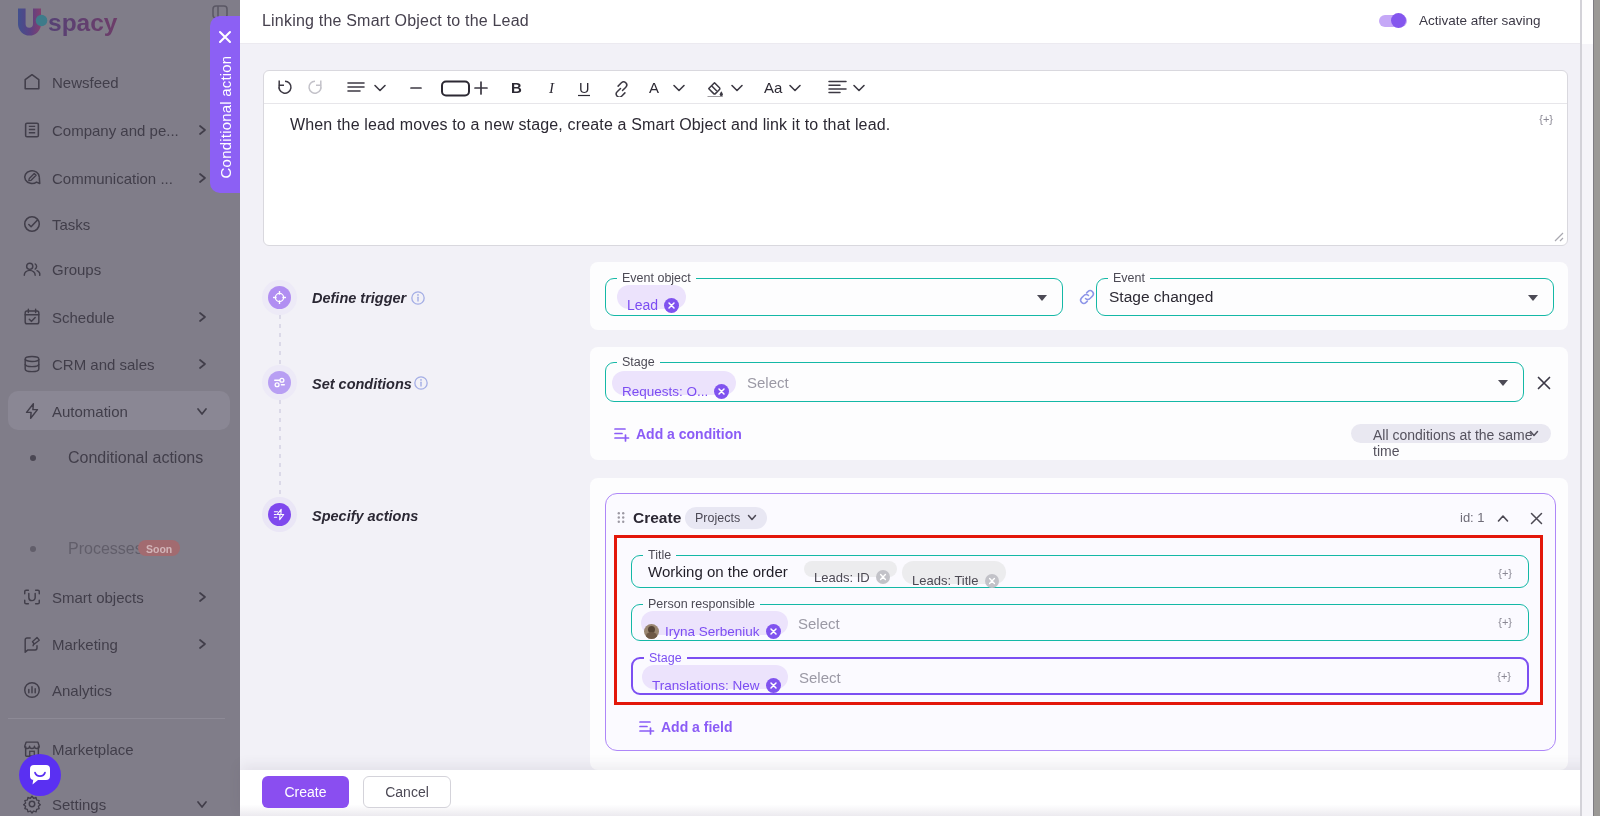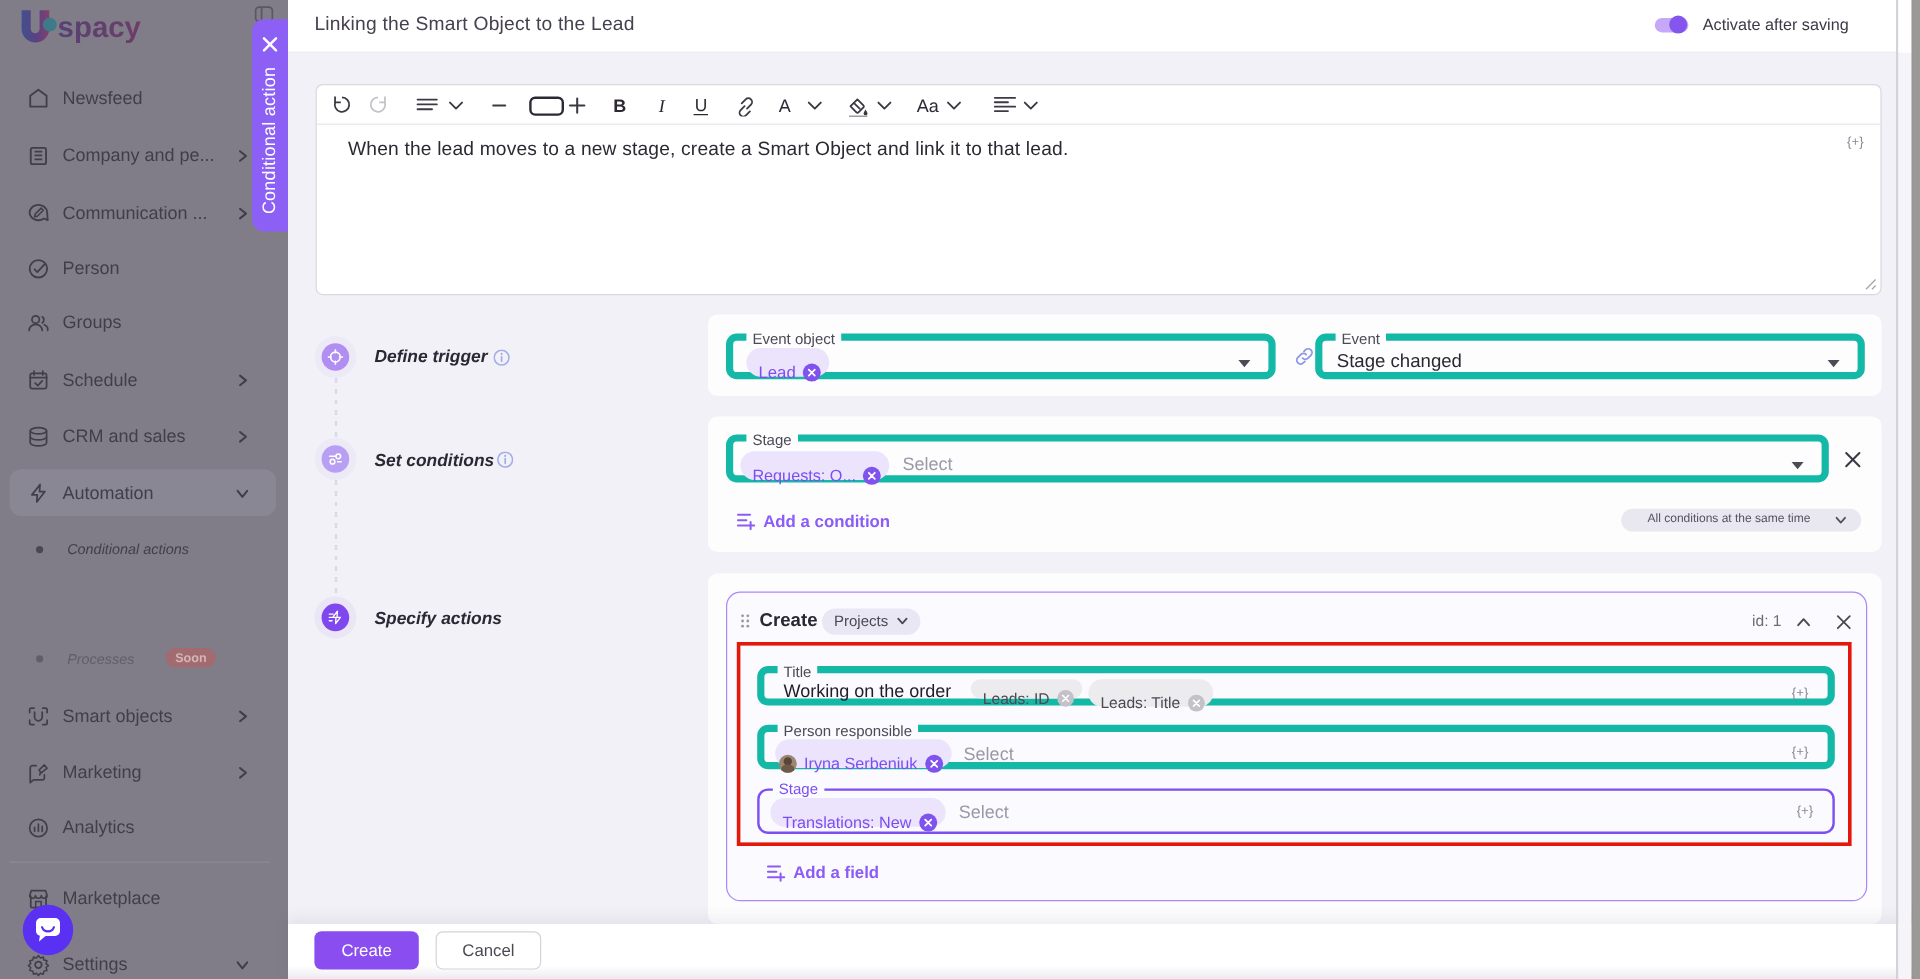--- a/index.html
+++ b/index.html
@@ -6,31 +6,31 @@
   html,body { width:1600px; height:816px; overflow:hidden; font-family:"Liberation Sans", sans-serif; background:#fff; }
   .abs { position:absolute; }
   
   #sidebar { position:absolute; left:0; top:0; width:240px; height:816px; background:#807d89; overflow:hidden; }
   .mitem { position:absolute; left:0; width:240px; height:46px; }
   .mitem .ic { position:absolute; left:22px; top:50%; transform:translateY(-50%); width:20px; height:20px; }
   .mitem .lb { position:absolute; left:52px; top:50%; transform:translateY(-50%); font-size:15px; color:#413e4a; white-space:nowrap; }
   .mitem .chev { position:absolute; right:32px; top:50%; transform:translateY(-50%); width:12px; height:12px; }
   .subitem { position:absolute; left:0; width:240px; height:46px; }
   .subitem .dot { position:absolute; left:30px; top:50%; transform:translateY(-50%); width:6px; height:6px; border-radius:50%; background:#4a4753; }
-  .subitem .lb { position:absolute; left:56px; top:50%; transform:translateY(-50%); font-size:12px; color:#413e4a; white-space:nowrap;font-style:italic; }
+  .subitem .lb { position:absolute; left:68px; top:50%; transform:translateY(-50%); font-size:16px; color:#413e4a; white-space:nowrap; }
   
   #condtab { position:absolute; left:210px; top:16px; width:30px; height:177px; background:#8c60f4; border-radius:10px 0 0 10px; z-index:30; }
   #condtab .vtext { position:absolute; left:50%; top:101px; transform:translate(-50%,-50%) rotate(-90deg); transform-origin:center; font-size:15px; color:#fff; white-space:nowrap; letter-spacing:0.2px; }
   
   #main { position:absolute; left:240px; top:0; width:1360px; height:816px; background:#f2f1f7; }
   #topbar { position:absolute; left:0; top:0; width:1576px; height:44px; background:#fff; border-bottom:1px solid #eceaf0; }
   #topbar .title { position:absolute; left:22px; top:12px; font-size:16px; color:#46414e; letter-spacing:0.2px; }
   #footer { position:absolute; left:0; top:770px; width:1360px; height:46px; background:linear-gradient(to bottom,#fff 75%,#eceaef 100%); box-shadow:0 -5px 12px rgba(60,55,80,0.08); }
   .panel { position:absolute; background:#fdfdfe; border-radius:8px; left:350px; width:978px; }
-  .fieldset { position:absolute; border:6px solid #14b8a6; border-radius:9px; }
+  .fieldset { position:absolute; border:1px solid #14b8a6; border-radius:9px; }
   .legend { position:absolute; top:-8px; left:11px; padding:0 5px; font-size:12.5px; color:#4c4a55; line-height:15px; white-space:nowrap; background:#fdfdfe; }
   .chip { position:absolute; display:flex; align-items:center; border-radius:12px; height:24px; padding:16px 7px 0 10px; }
   .chip.purple { background:#ece3fc; }
   .chip.purple .t { font-size:14px; color:#7c4df2; }
   .chip.grey { background:#ececee; }
   .chip.grey .t { font-size:13px; color:#4d4a54; }
   .xcirc { display:inline-block; margin-left:6px; border-radius:50%; position:relative; }
   .sel { position:absolute; font-size:15px; color:#9b99a5; }
   .plus { position:absolute; font-size:11px; color:#8a8894; }
   .steplabel { position:absolute; font-size:14.5px; font-weight:bold; color:#2b2834; white-space:nowrap;font-style:italic; }
@@ -86,21 +86,21 @@
     <div class="lb">Communication ...</div>
     <svg class="chev" viewBox="0 0 12 12">
         <path d="M4 2 L9 6 L4 10" fill="none" stroke="#413e4a" stroke-width="1.7" stroke-linecap="round" stroke-linejoin="round"></path>
       </svg>
   </div>
   <div class="mitem" style="top:201px">
     <svg class="ic" viewBox="0 0 22 22">
         <circle cx="11" cy="11" r="8" fill="none" stroke="#413e4a" stroke-width="1.7"></circle>
         <path d="M7.5 11.5 L10 14 L17 6.5" fill="none" stroke="#413e4a" stroke-width="1.7" stroke-linecap="round" stroke-linejoin="round"></path>
       </svg>
-    <div class="lb">Person</div>
+    <div class="lb">Tasks</div>
   </div>
   <div class="mitem" style="top:246px">
     <svg class="ic" viewBox="0 0 22 22">
         <circle cx="8.5" cy="8" r="3.4" fill="none" stroke="#413e4a" stroke-width="1.6"></circle>
         <path d="M2.5 18 a6 5.5 0 0 1 12 0" fill="none" stroke="#413e4a" stroke-width="1.6" stroke-linecap="round"></path>
         <path d="M14.5 5.5 a3.3 3.3 0 0 1 0 5.6 M16.5 12.8 a6 5 0 0 1 3 5.2" fill="none" stroke="#413e4a" stroke-width="1.6" stroke-linecap="round"></path>
       </svg>
     <div class="lb">Groups</div>
   </div>
   <div class="mitem" style="top:294px">
@@ -341,21 +341,21 @@
     </div>
     <svg class="abs" style="left:1296px;top:375px" width="16" height="16" viewBox="0 0 16 16">
         <path d="M2.5 2.5 L13.5 13.5 M13.5 2.5 L2.5 13.5" stroke="#3c3946" stroke-width="1.7" stroke-linecap="round"></path>
       </svg>
     <svg class="abs" style="left:374px;top:426px" width="17" height="16" viewBox="0 0 17 16">
         <path d="M1 3 H11 M1 7.5 H8" stroke="#8b5cf6" stroke-width="1.7" stroke-linecap="round"></path>
         <path d="M1 12 H8 M11.5 9 V15 M8.5 12 H14.5" stroke="#8b5cf6" stroke-width="1.7" stroke-linecap="round"></path>
       </svg>
     <div class="abs" style="left:396px;top:426px;font-size:14px;font-weight:bold;color:#8b5cf6">Add a condition</div>
     <div class="abs" style="left:1111px;top:424px;width:200px;height:19px;background:#e9e8f1;border-radius:10px">
-      <div class="abs" style="left:22px;top:3px;font-size:10px;color:#55525e">All conditions at the same time</div>
+      <div class="abs" style="left:22px;top:3px;font-size:14px;color:#55525e">All conditions at the same time</div>
       <svg class="abs" style="right:12px;top:6px" width="10" height="8" viewBox="0 0 10 8">
           <path d="M1.5 1.5 L5 5.5 L8.5 1.5" fill="none" stroke="#55525e" stroke-width="1.5" stroke-linecap="round" stroke-linejoin="round"></path>
         </svg>
     </div>
 
     <div class="panel" style="top:478px;height:292px"></div>
     <div class="abs" style="left:365px;top:493px;width:951px;height:258px;background:#fbfaff;border:1.5px solid #ae87f8;border-radius:12px">
 
       <svg class="abs" style="left:10px;top:17px" width="10" height="13" viewBox="0 0 10 13">
           <g fill="#9c99a3">

